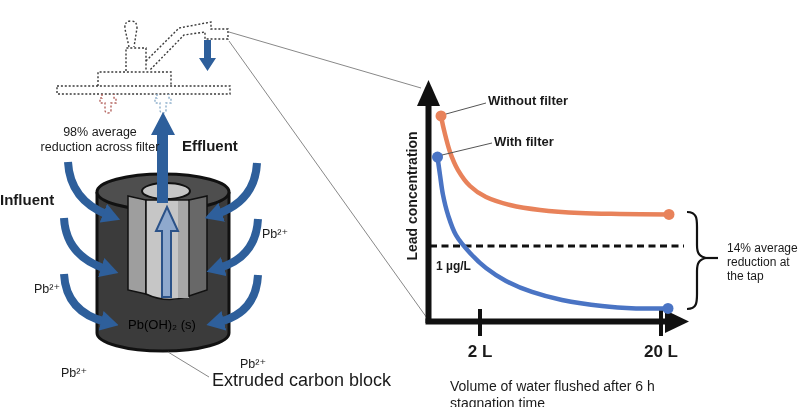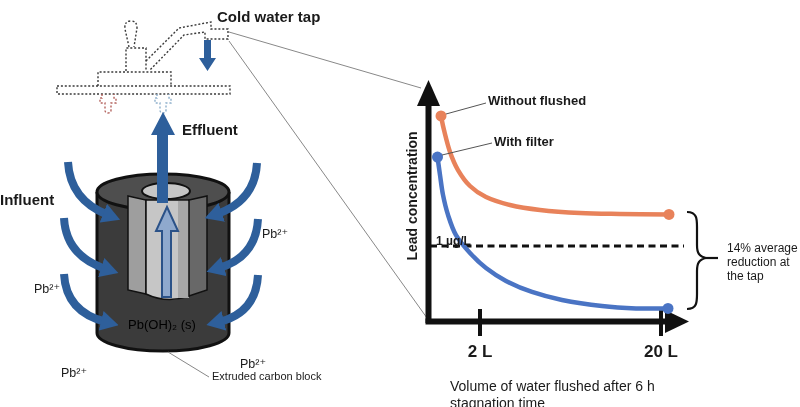--- a/index.html
+++ b/index.html
@@ -15,25 +15,25 @@
   .white{color:#000000;}
   #ylabel{left:412px;top:196px;transform:translate(-50%,-50%) rotate(-90deg);
           transform-origin:center;font-size:14px;font-weight:bold;white-space:nowrap;}
   .tick-label{transform:translateX(-50%);top:342px;font-size:17px;font-weight:bold;}
   #xlabel{left:450px;top:378px;font-size:14px;font-weight:normal;line-height:1.2;width:240px;}
   #brace-note{left:727px;top:241px;font-size:12px;line-height:1.18;}
   #threshold-label{left:436px;top:251px;font-size:12px;font-weight:bold;}
   #without-filter-label{left:488px;top:93px;}
   #with-filter-label{left:494px;top:134px;}
   #cold-water-tap-label{left:217px;top:8px;}
-  #effluent-label{left:182px;top:121px;}
+  #effluent-label{left:182px;top:137px;}
   #influent-label{left:0;top:191px;}
   #reduction-note{left:30px;top:125px;width:140px;}
   #precipitate-label{left:162px;top:317px;transform:translateX(-50%);font-size:13px;white-space:nowrap;}
-  #carbon-block-label{left:212px;top:370px;font-size:11px;}
+  #carbon-block-label{left:212px;top:370px;font-size:18px;}
   #pb-left-mid{left:34px;top:248px;}
   #pb-left-bottom{left:61px;top:332px;}
   #pb-right-top{left:262px;top:193px;}
   #pb-right-bottom{left:240px;top:323px;}
 </style>
 </head>
 <body>
 
 <div id="figure">
 
@@ -110,34 +110,35 @@
       <line x1="486" y1="103" x2="446" y2="114"></line>
       <line x1="492" y1="143" x2="442" y2="155"></line>
     </g>
 
     <g stroke="#111" stroke-width="2.2" fill="none">
       <path d="M687,212 C697,212 697,219 697,227 L697,245 C697,253 699,256.5 706,258 C699,259.5 697,263 697,271 L697,294 C697,302 697,309 687,309"></path>
       <line x1="706" y1="258" x2="718" y2="258"></line>
     </g>
   </svg>
 
-  <div class="lbl b big" id="cold-water-tap-label">Cold water tap</div>
+  <div class="lbl note" id="reduction-note">98% average
+reduction across filter</div>
   <div class="lbl b big" id="effluent-label">Effluent</div>
   <div class="lbl b big" id="influent-label">Influent</div>
   <div class="lbl pb" id="pb-left-mid">Pb²⁺</div>
   <div class="lbl pb" id="pb-left-bottom">Pb²⁺</div>
   <div class="lbl pb" id="pb-right-top">Pb²⁺</div>
   <div class="lbl pb" id="pb-right-bottom">Pb²⁺</div>
   <div class="lbl white" id="precipitate-label">Pb(OH)₂ (s)</div>
   <div class="lbl" id="carbon-block-label">Extruded carbon block</div>
 
   <div class="lbl" id="ylabel">Lead concentration</div>
-  <div class="lbl b med" id="without-filter-label">Without flushed</div>
+  <div class="lbl b med" id="without-filter-label">Without filter</div>
   <div class="lbl b med" id="with-filter-label">With filter</div>
-  <div class="lbl" id="threshold-label" style="top: 234px;">1 µg/L</div>
+  <div class="lbl" id="threshold-label" style="top: 259px;">1 µg/L</div>
   <div class="lbl tick-label" style="left: 480px;">2 L</div>
   <div class="lbl tick-label" style="left: 661px;">20 L</div>
   <div class="lbl" id="xlabel">Volume of water flushed after 6 h
 stagnation time</div>
   <div class="lbl" id="brace-note">14% average
 reduction at
 the tap</div>
 </div>
 
 </body></html>

